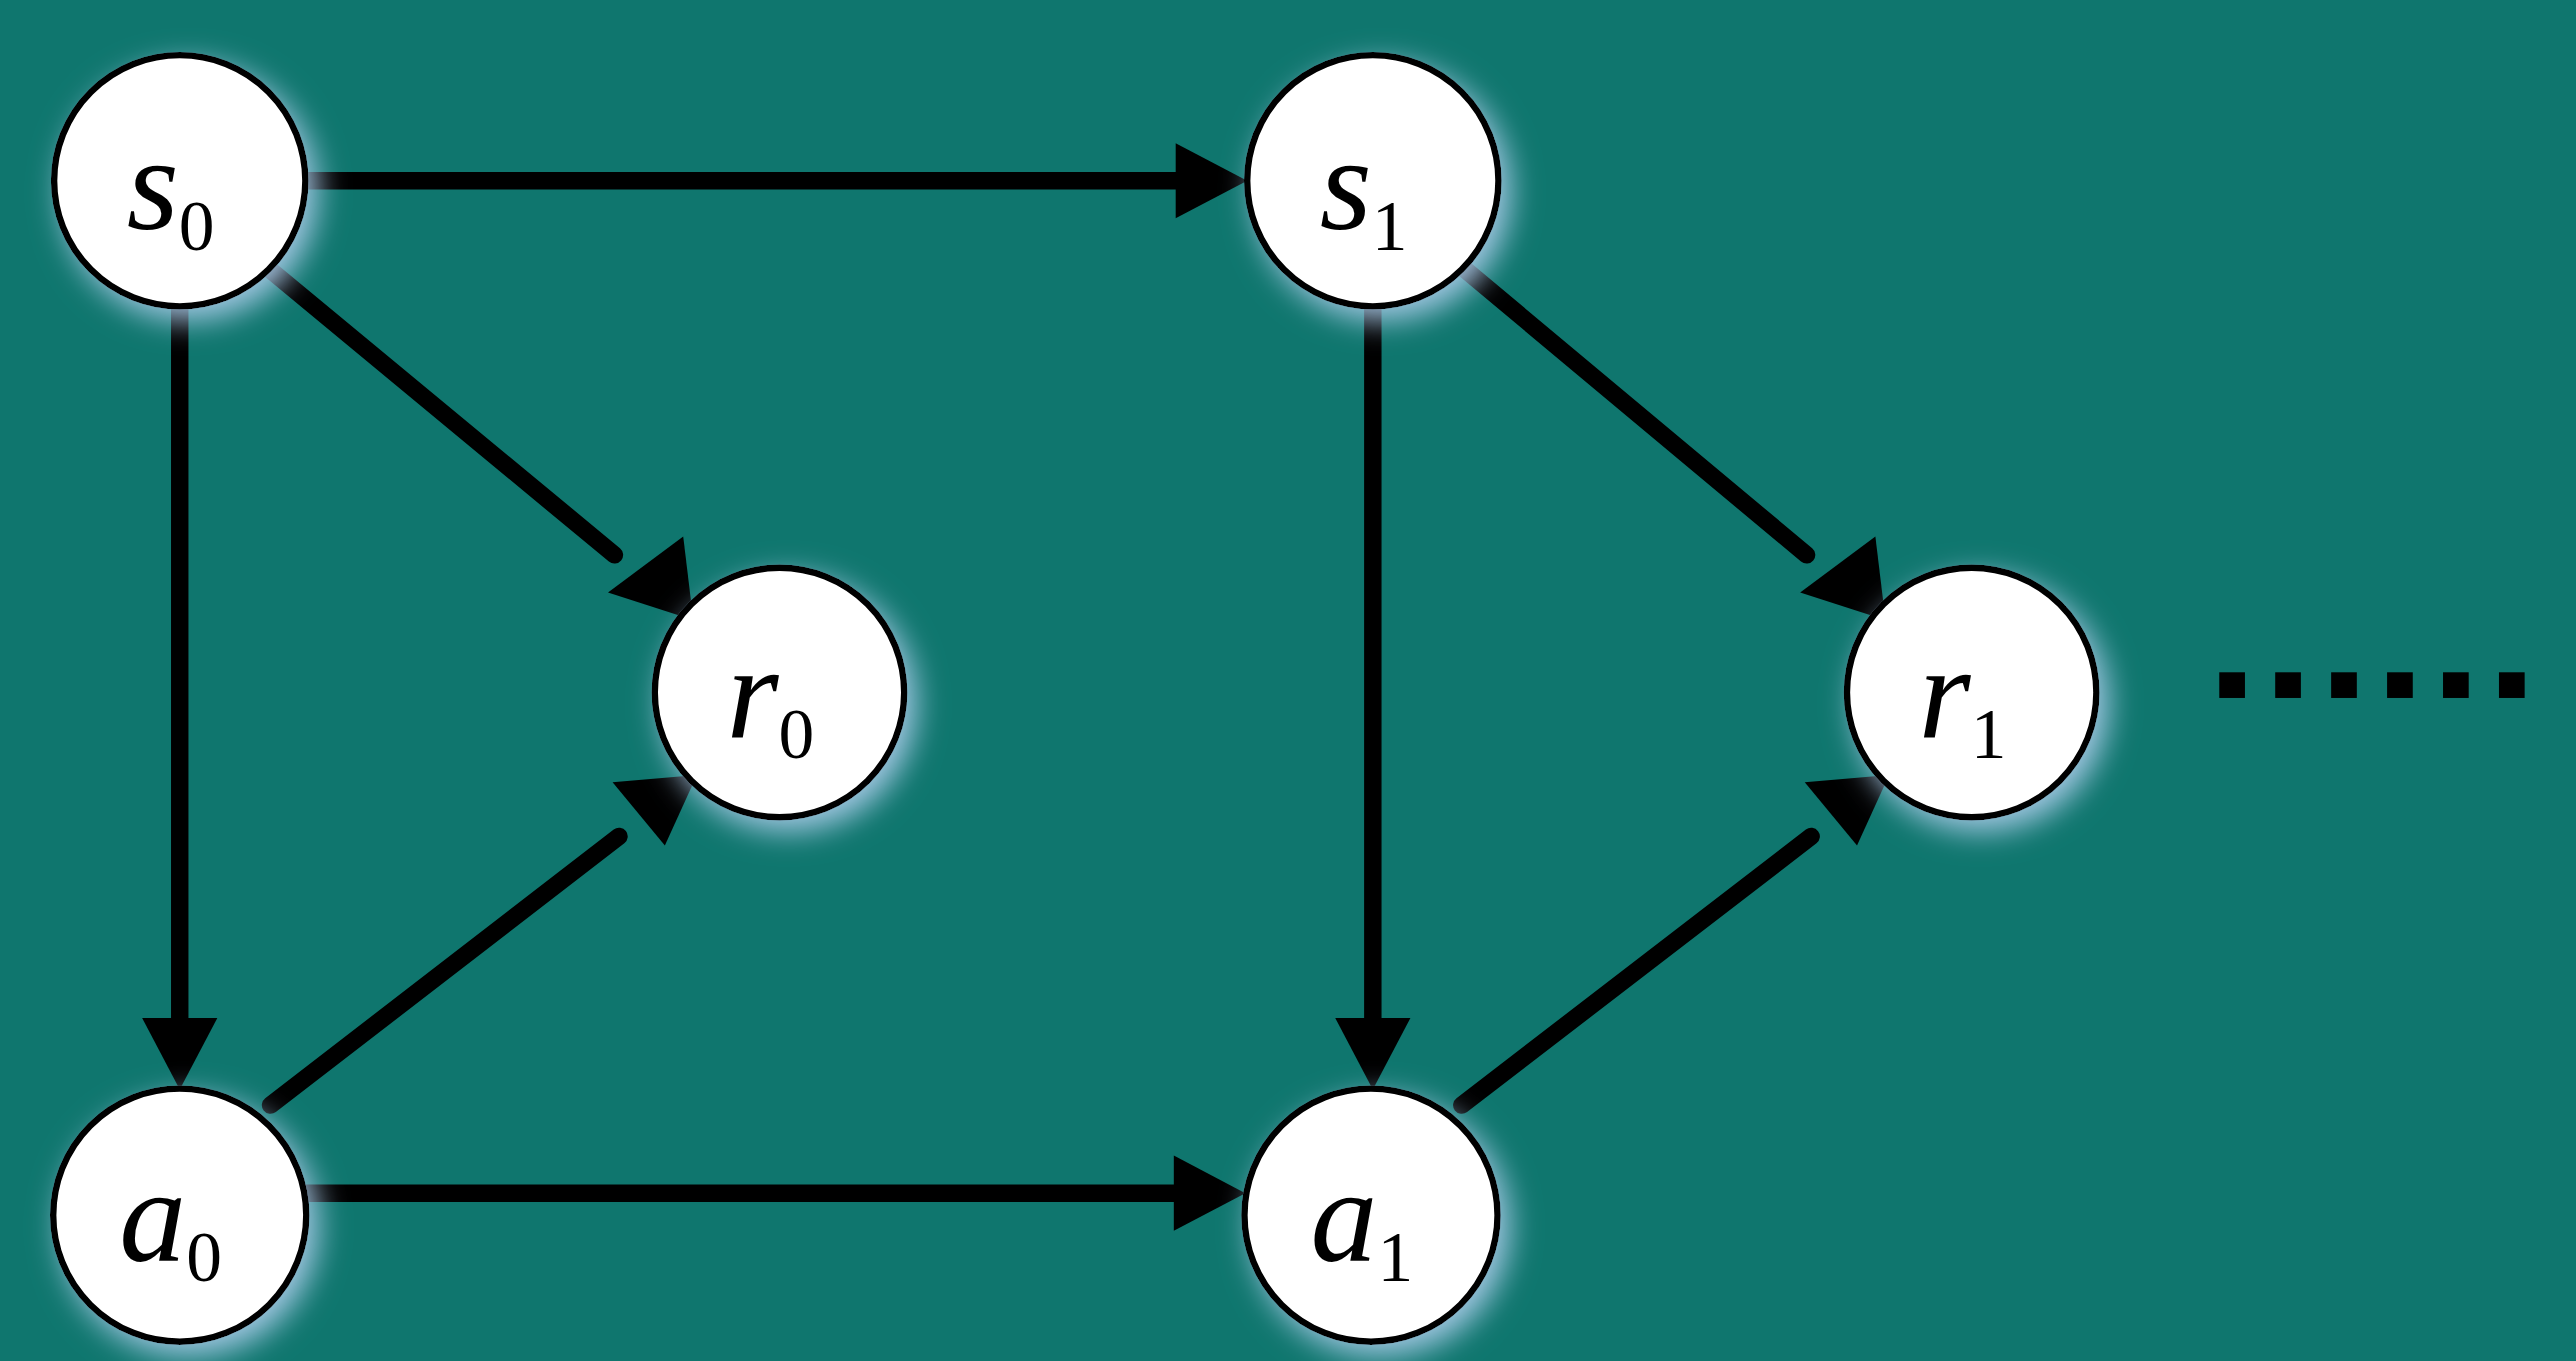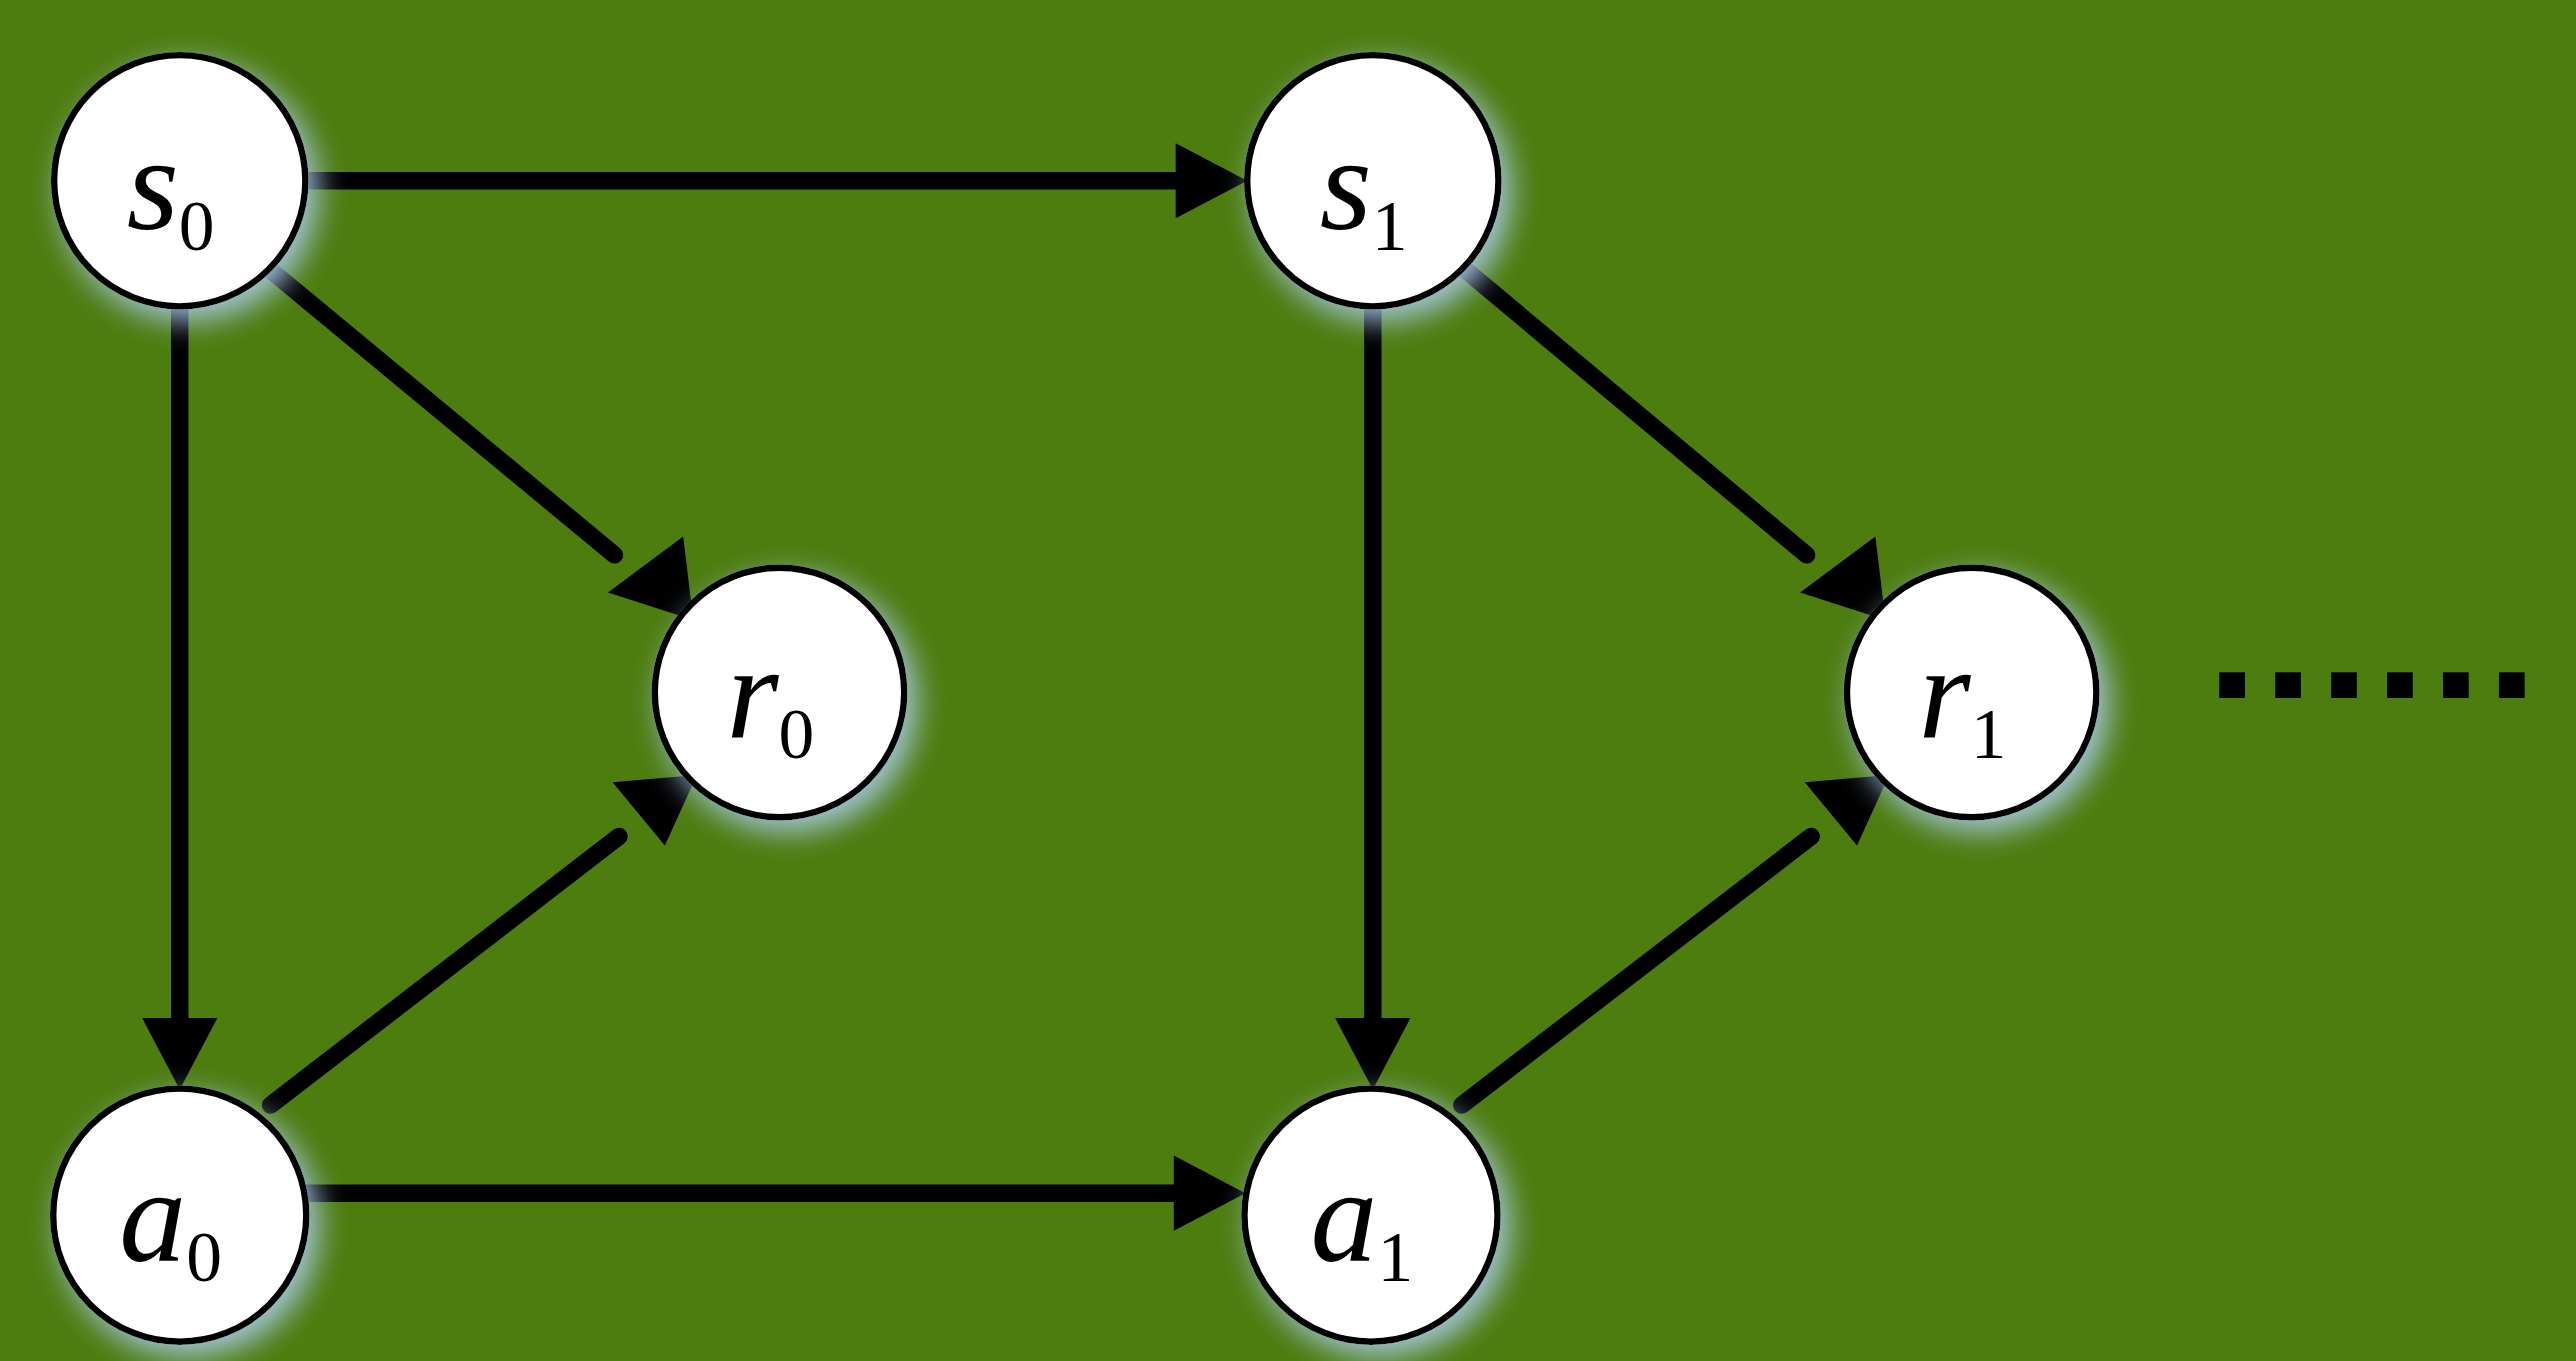--- a/index.html
+++ b/index.html
@@ -7,21 +7,21 @@
     padding: 0;
     background: #ffffff;
   }
   body {
     font-family: "Liberation Serif", serif;
   }
   #canvas {
     position: relative;
     width: 2576px;
     height: 1362px;
-    background: #4d7c0f;
+    background: #0f766e;
     overflow: hidden;
   }
   #diagram-svg {
     position: absolute;
     left: 0;
     top: 0;
     width: 2576px;
     height: 1362px;
     display: block;
   }

